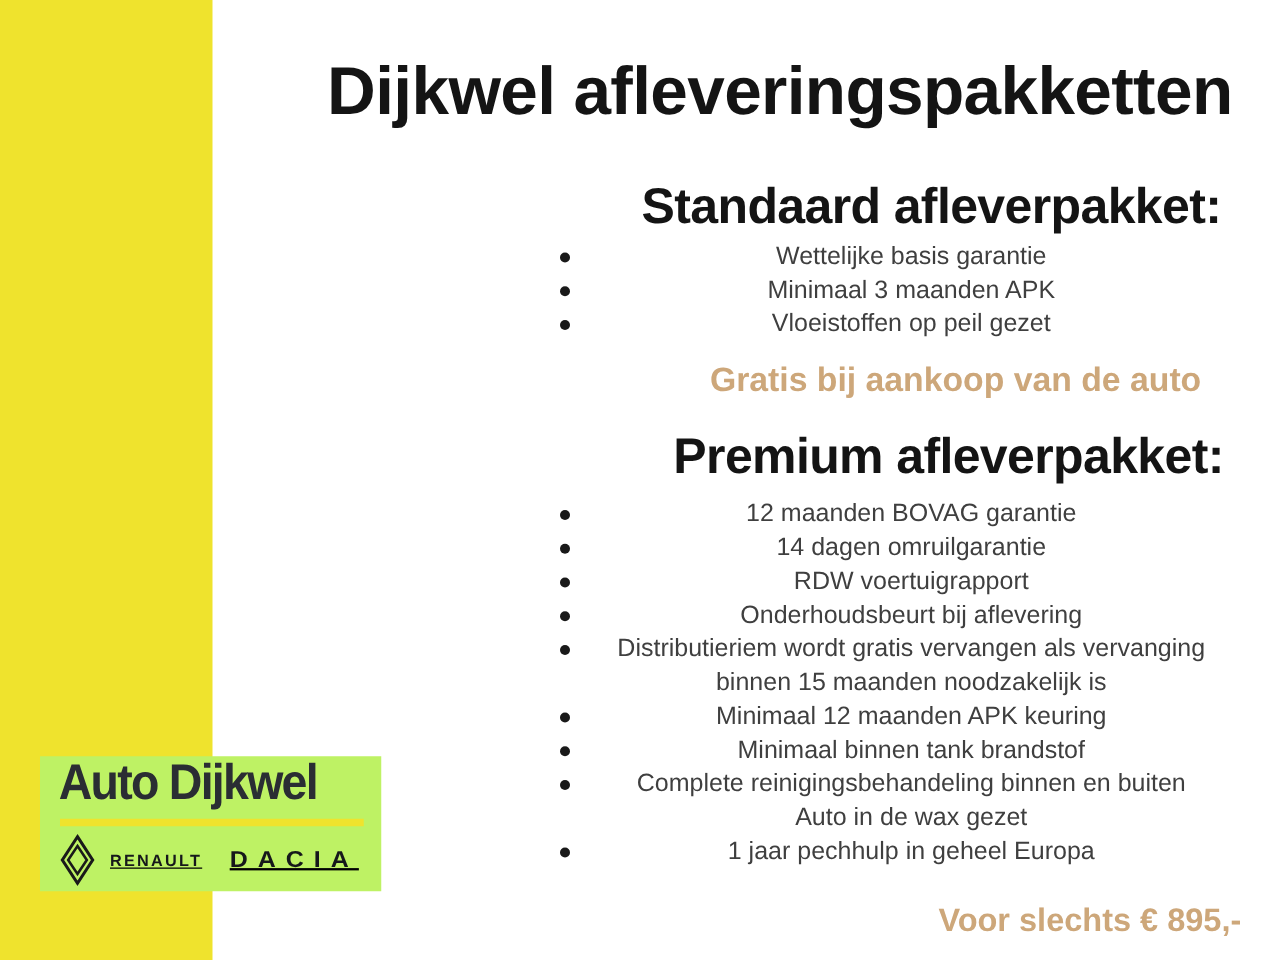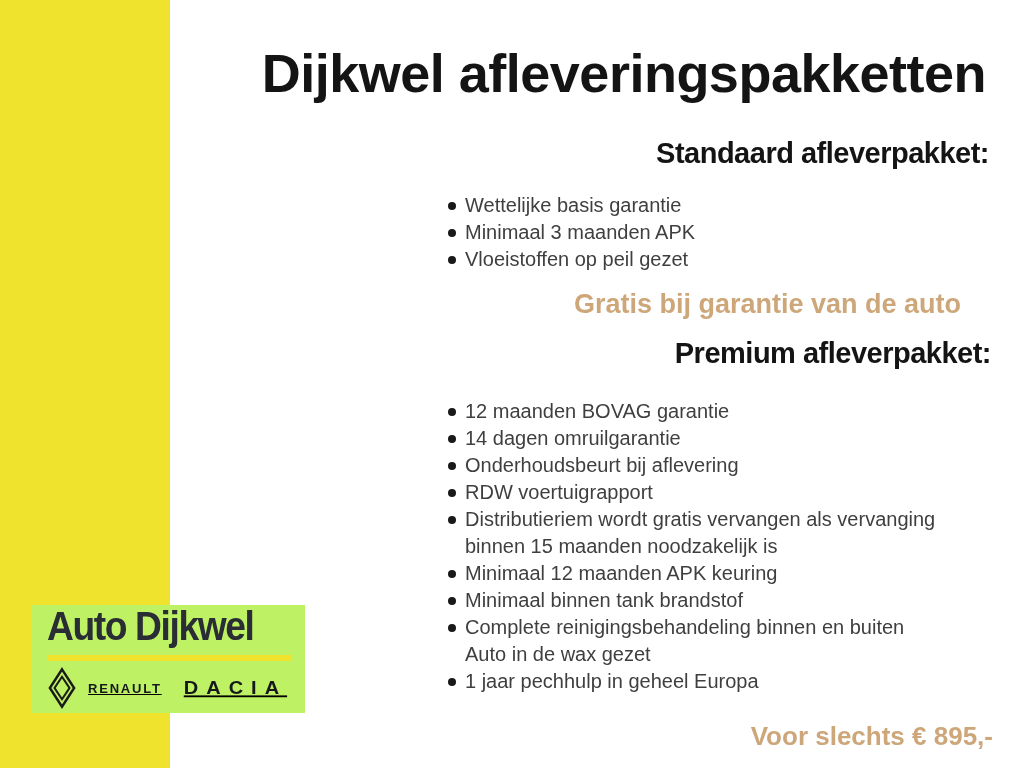--- a/index.html
+++ b/index.html
@@ -29,22 +29,22 @@
     line-height: 64px;
     font-weight: bold;
     letter-spacing: -0.5px;
     color: var(--ink, #141414);
     white-space: nowrap;
   }
 
   
   .h {
     position: absolute;
-    margin: 4px;
-    font-size: 29px;
+    margin: 16px;
+    font-size: 40px;
     line-height: 42px;
     font-weight: bold;
     letter-spacing: -0.5px;
     color: var(--ink, #141414);
     white-space: nowrap;
   }
   .standard-h { top: 128px; right: 15px; }
   .premium-h  { top: 328px; right: 13px; }
 
   
@@ -55,20 +55,21 @@
     margin: 0; padding: 0;
     list-style: none;
     font-size: 20px;
     line-height: 27px;
     color: var(--body_text, #3f3f3f);
   }
   .list li {
     position: relative;
     padding-left: 17px;
     white-space: pre-line;
+    text-align: center;
   }
   .list li::before {
     content: "";
     position: absolute;
     left: 0; top: 10px;
     width: 8px; height: 8px;
     border-radius: 50%;
     background: #191919;
   }
   .list-standard { top: 192px; }
@@ -146,29 +147,29 @@
   <h1 class="title">Dijkwel afleveringspakketten</h1>
 
   <h2 class="h standard-h">Standaard afleverpakket:</h2>
 
   <ul class="list list-standard">
       <li>Wettelijke basis garantie</li>
       <li>Minimaal 3 maanden APK</li>
       <li>Vloeistoffen op peil gezet</li>
     </ul>
 
-  <p class="note gratis">Gratis bij garantie van de auto</p>
+  <p class="note gratis">Gratis bij aankoop van de auto</p>
 
   <h2 class="h premium-h">Premium afleverpakket:</h2>
 
   <ul class="list list-premium">
       <li>12 maanden BOVAG garantie</li>
       <li>14 dagen omruilgarantie</li>
+      <li>RDW voertuigrapport</li>
       <li>Onderhoudsbeurt bij aflevering</li>
-      <li>RDW voertuigrapport</li>
       <li>Distributieriem wordt gratis vervangen als vervanging
 binnen 15 maanden noodzakelijk is</li>
       <li>Minimaal 12 maanden APK keuring</li>
       <li>Minimaal binnen tank brandstof</li>
       <li>Complete reinigingsbehandeling binnen en buiten
 Auto in de wax gezet</li>
       <li>1 jaar pechhulp in geheel Europa</li>
     </ul>
 
   <p class="note price">Voor slechts € 895,-</p>

